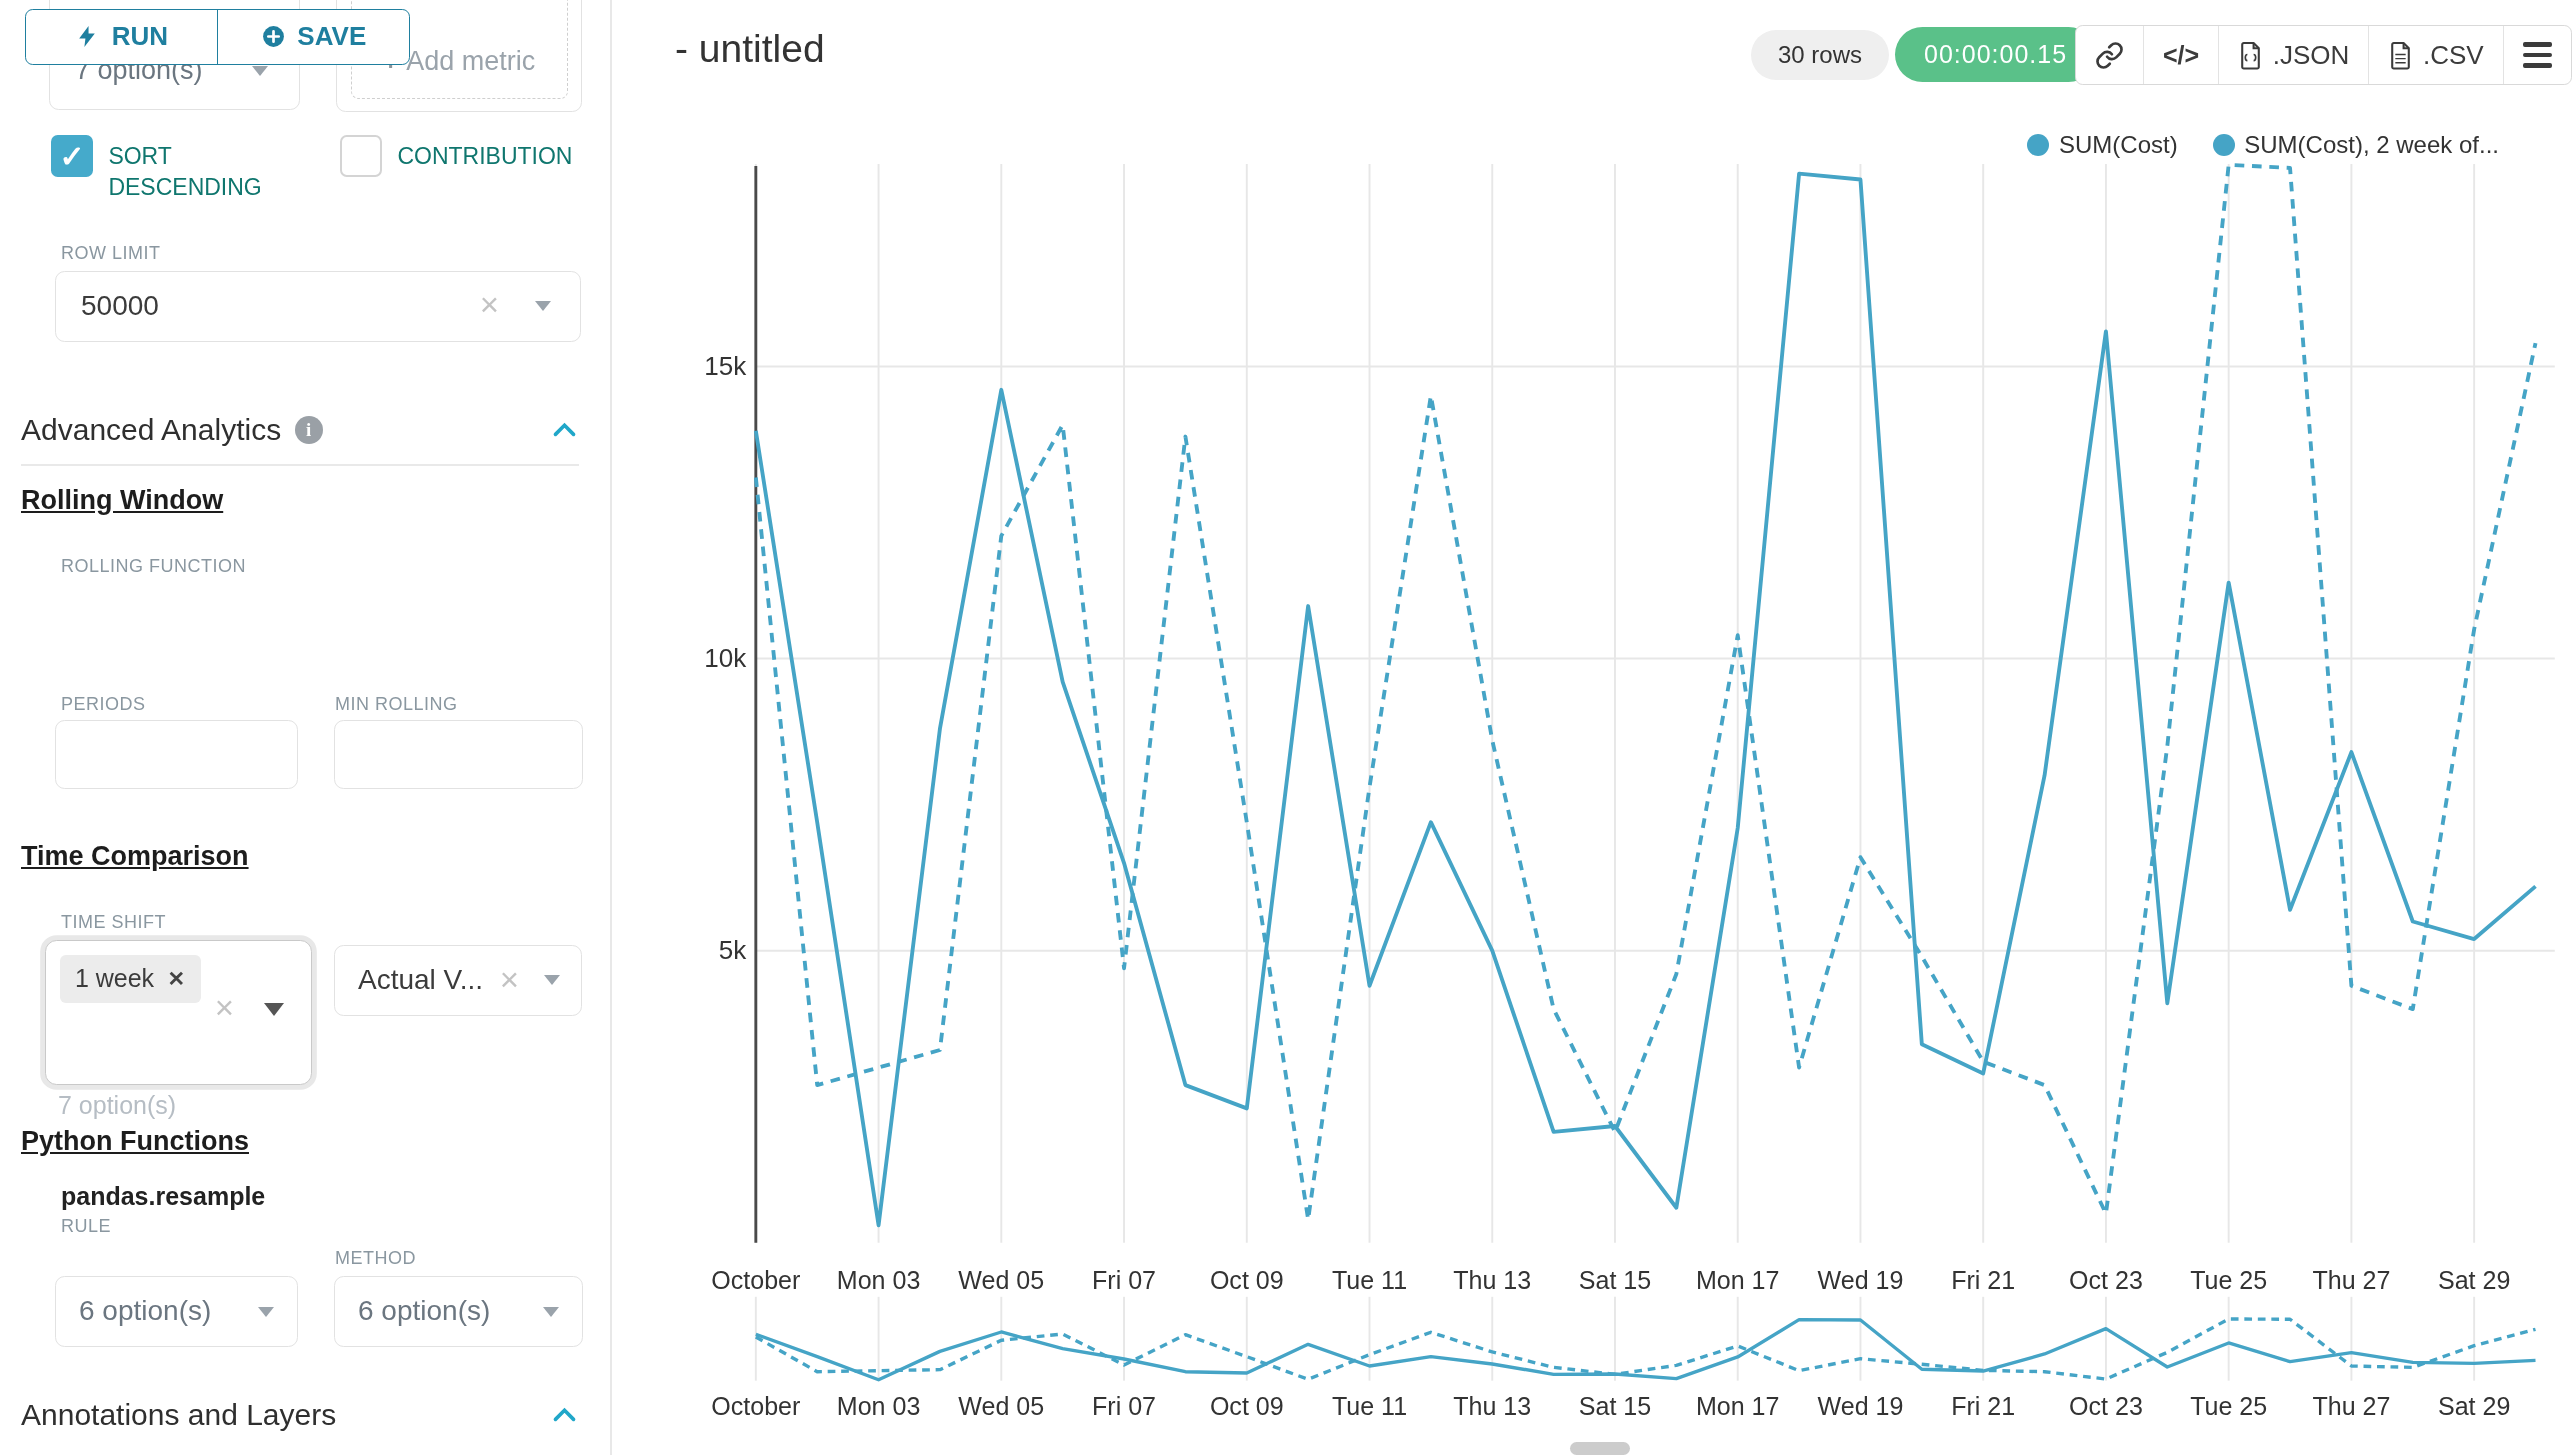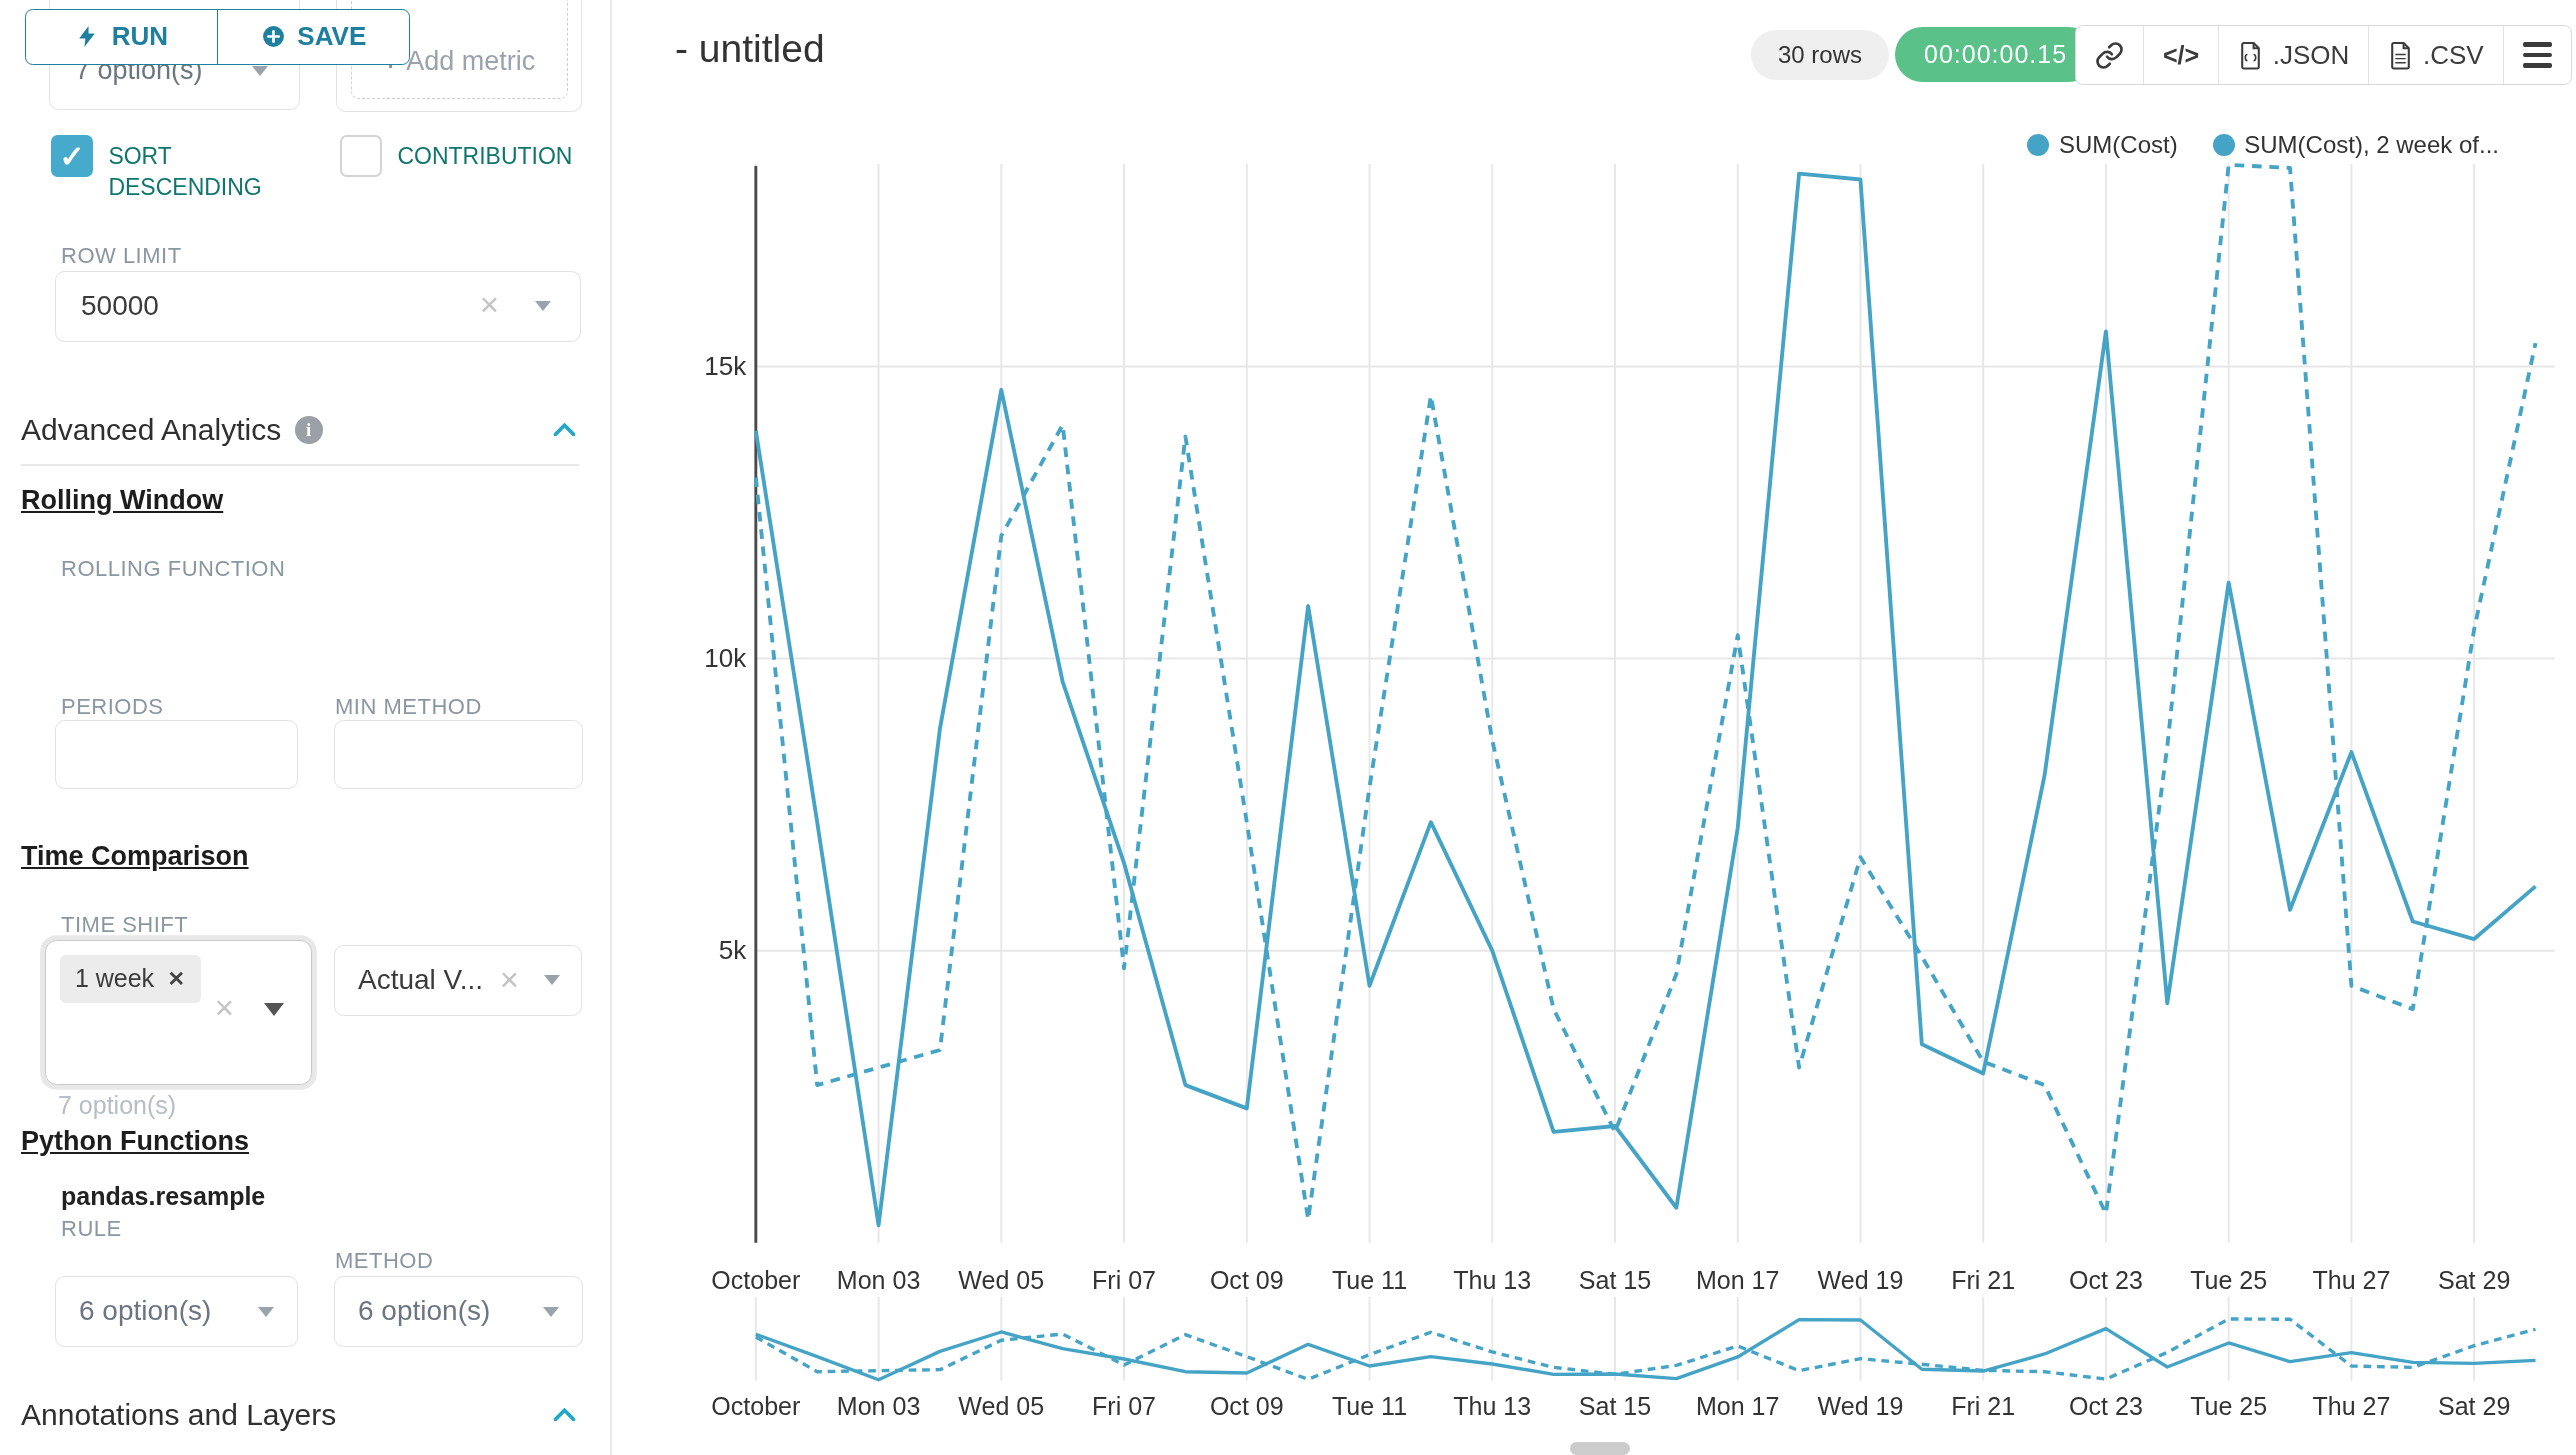--- a/index.html
+++ b/index.html
@@ -8,21 +8,21 @@
   #panel{position:absolute;left:0;top:0;width:610px;height:1456px;background:#fff;}
   #panel-divider{position:absolute;left:610px;top:0;width:1.9px;height:1456px;background:#e8e8e8;}
   #run-save-bar{position:absolute;left:25px;top:8.7px;width:383px;height:54px;border:1.9px solid #1F7F9F;border-radius:7.7px;background:#fff;display:flex;z-index:10;}
   .run-half{flex:1;display:flex;align-items:center;justify-content:center;gap:11.6px;color:#1F7F9F;font-weight:bold;font-size:26px;cursor:pointer;}
   .run-half.first{border-right:1.9px solid #1F7F9F;}
   .ctl-box{position:absolute;border:1.9px solid #e2e2e2;border-radius:9.6px;background:#fff;}
   .sel-text{color:#6b7680;font-size:27px;}
   .chev{width:0;height:0;border-left:8.7px solid transparent;border-right:8.7px solid transparent;border-top:10.6px solid #9aa3ab;}
   .clear-x{color:#c3c3c3;font-size:33px;line-height:1;}
   .dashed-btn{position:absolute;left:13.5px;right:13.5px;top:17.4px;bottom:11.6px;border:1.9px dashed #cfcfcf;border-radius:7.7px;}
-  .lbl{position:absolute;color:#8A97A0;font-size:22px;letter-spacing:0.5px;}
+  .lbl{position:absolute;color:#8A97A0;font-size:18px;letter-spacing:0.5px;}
   .cbrow{position:absolute;display:flex;gap:15.4px;align-items:flex-start;}
   .cb{width:42px;height:42px;border-radius:6.7px;flex:0 0 auto;display:flex;align-items:center;justify-content:center;}
   .cb.checked{background:#45AACB;color:#fff;font-size:30px;font-weight:bold;}
   .cb.unchecked{background:#fff;border:2.9px solid #d4d4d4;box-sizing:border-box;}
   .cblabel{color:#0f766e;font-size:23px;line-height:1.35;padding-top:5.8px;}
   .sec-head{position:absolute;left:21px;width:559px;display:flex;justify-content:space-between;align-items:center;}
   .sec-head .t{font-size:30px;color:#2f2f2f;display:flex;align-items:center;gap:13.5px;}
   .subhead{position:absolute;left:21px;font-size:27px;font-weight:bold;color:#1d1d1d;text-decoration:underline;}
   .info-i{width:28px;height:28px;border-radius:50%;background:#9aa0a6;color:#fff;font-size:19px;font-weight:bold;display:inline-flex;align-items:center;justify-content:center;font-family:"Liberation Serif",serif;}
   .divider{position:absolute;height:1.9px;background:#e9e9e9;}
@@ -166,21 +166,21 @@
           <path d="M5 15 L12 8 L19 15" fill="none" stroke="#20A7C9" stroke-width="2.8" stroke-linecap="round"></path>
         </svg>
     </div>
     <div class="divider" style="left:21px;top:464px;width:558px;"></div>
 
     <div class="subhead" style="top:485px;">Rolling Window</div>
     <span class="lbl" style="left:61px;top:556px;">ROLLING FUNCTION</span>
 
     <span class="lbl" style="left:61px;top:694px;">PERIODS</span>
     <div class="ctl-box" style="left:55px;top:720px;width:241px;height:67px;"></div>
-    <span class="lbl" style="left:335px;top:694px;">MIN METHOD</span>
+    <span class="lbl" style="left:335px;top:694px;">MIN ROLLING</span>
     <div class="ctl-box" style="left:334px;top:720px;width:247px;height:67px;"></div>
 
     <div class="subhead" style="top:841px;">Time Comparison</div>
     <span class="lbl" style="left:61px;top:912px;">TIME SHIFT</span>
     <div class="ctl-box" style="left:45px;top:940px;width:265px;height:143px;border-color:#c9c9c9;box-shadow:0 0 0 4.8px #e8e8e8;border-radius:11.6px;">
       <div class="tag">
         <span>1 week</span>
         <span class="x">✕</span>
       </div>
       <span class="clear-x" style="position:absolute;right:77px;top:50px;">×</span>

